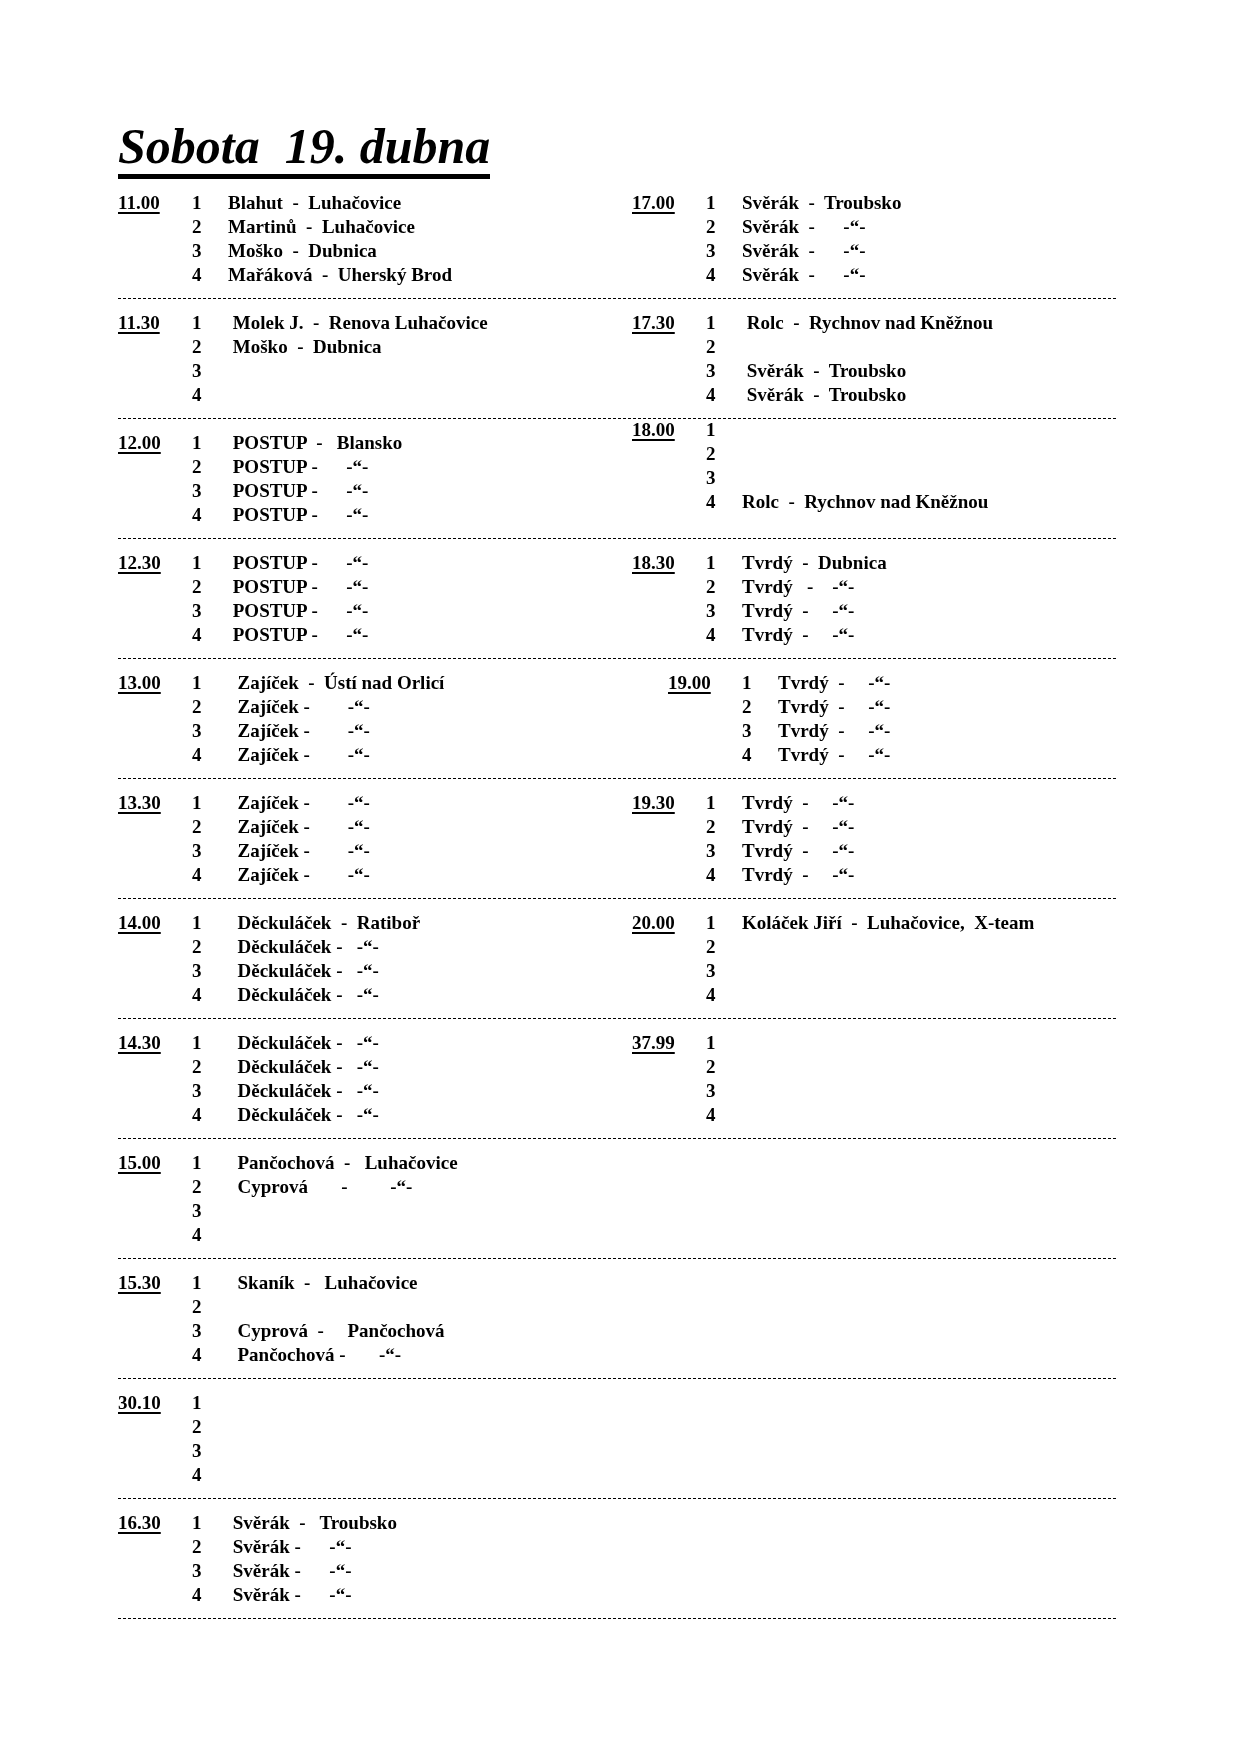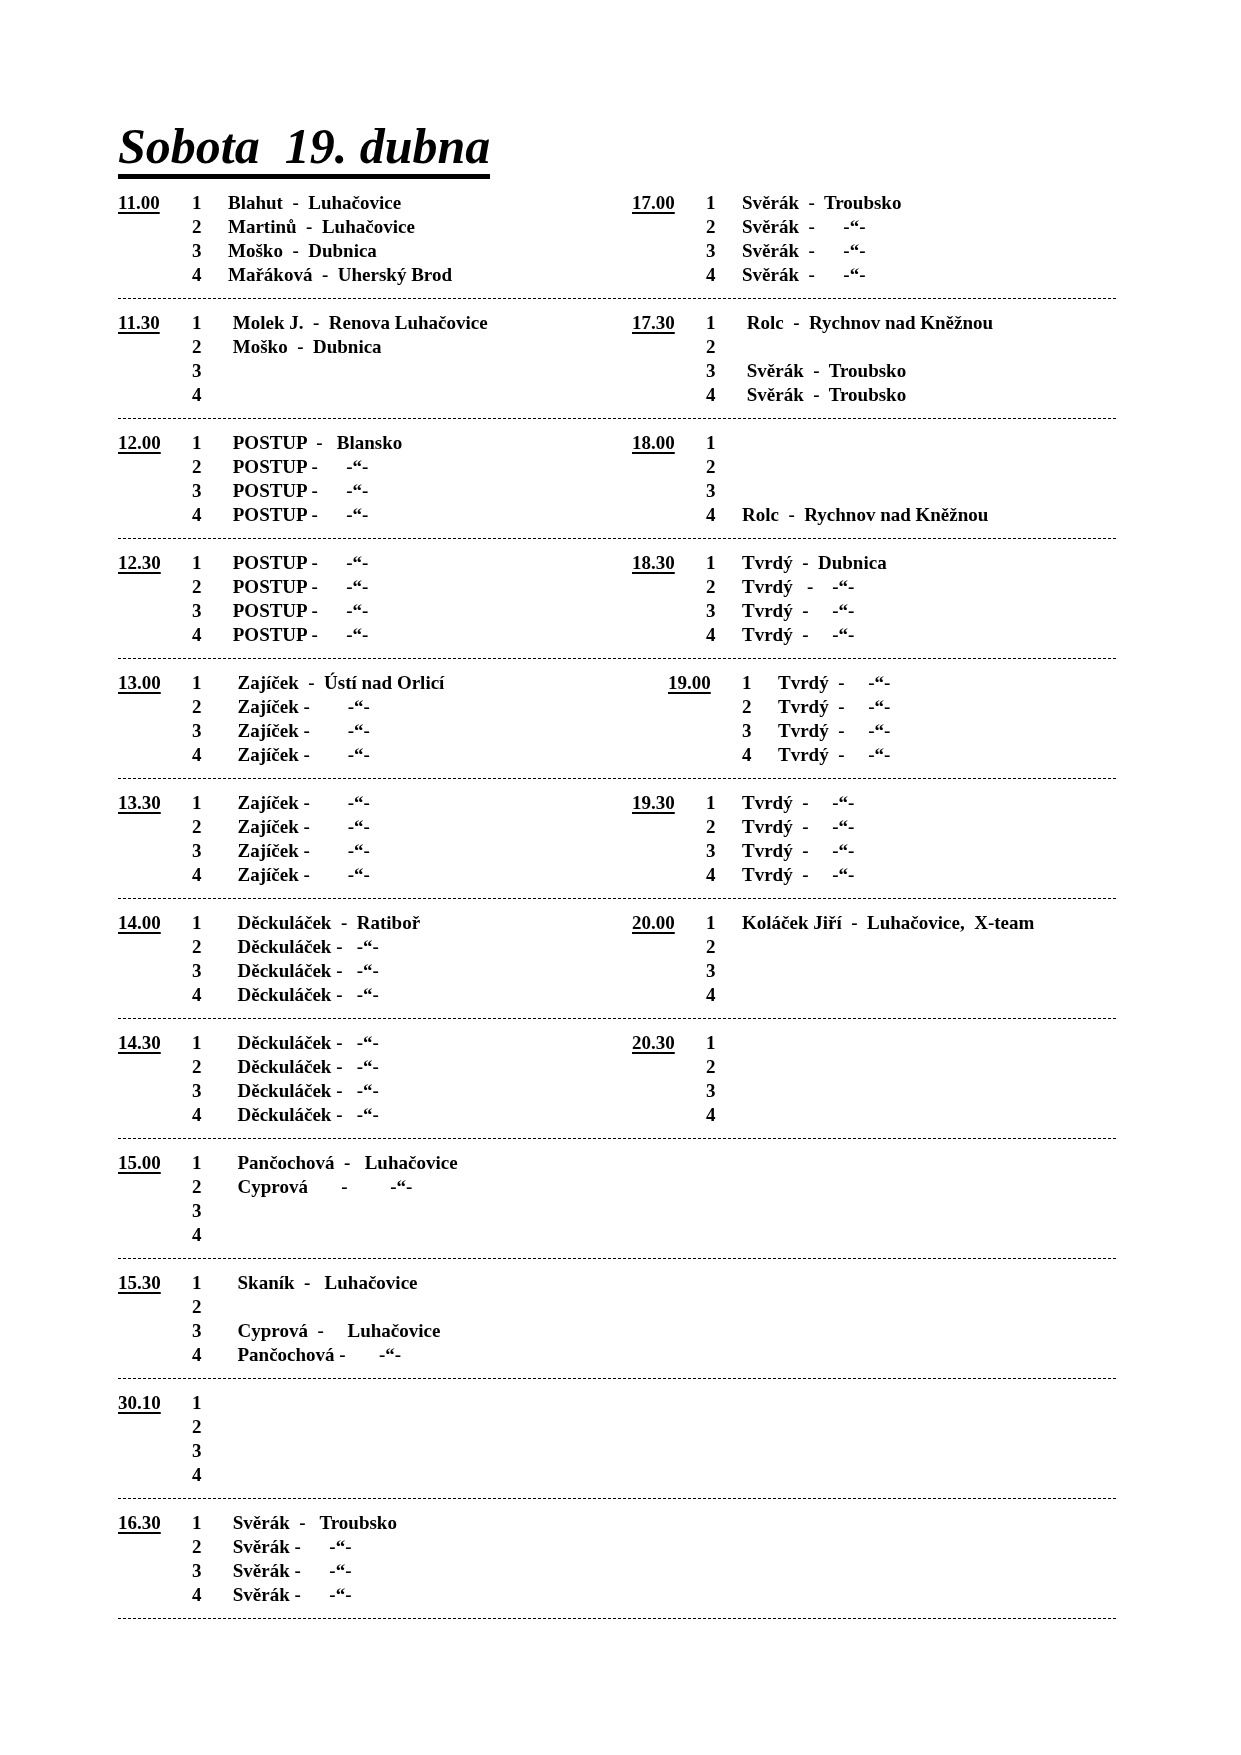--- a/index.html
+++ b/index.html
@@ -95,21 +95,21 @@
       <span class="time">15.00</span>
       <div class="row" style="top: 0px;"><span class="num">1</span><span class="entry">  Pančochová  -   Luhačovice</span></div>
       <div class="row" style="top: 24px;"><span class="num">2</span><span class="entry">  Cyprová       -         -“-</span></div>
       <div class="row" style="top: 48px;"><span class="num">3</span><span class="entry"></span></div>
       <div class="row" style="top: 72px;"><span class="num">4</span><span class="entry"></span></div>
     </div>
     <div class="block" style="left: 118px; top: 1271px;">
       <span class="time">15.30</span>
       <div class="row" style="top: 0px;"><span class="num">1</span><span class="entry">  Skaník  -   Luhačovice</span></div>
       <div class="row" style="top: 24px;"><span class="num">2</span><span class="entry"></span></div>
-      <div class="row" style="top: 48px;"><span class="num">3</span><span class="entry">  Cyprová  -     Luhačovice</span></div>
+      <div class="row" style="top: 48px;"><span class="num">3</span><span class="entry">  Cyprová  -     Pančochová</span></div>
       <div class="row" style="top: 72px;"><span class="num">4</span><span class="entry">  Pančochová -       -“-</span></div>
     </div>
     <div class="block" style="left: 118px; top: 1391px;">
       <span class="time">30.10</span>
       <div class="row" style="top: 0px;"><span class="num">1</span><span class="entry"></span></div>
       <div class="row" style="top: 24px;"><span class="num">2</span><span class="entry"></span></div>
       <div class="row" style="top: 48px;"><span class="num">3</span><span class="entry"></span></div>
       <div class="row" style="top: 72px;"><span class="num">4</span><span class="entry"></span></div>
     </div>
     <div class="block" style="left: 118px; top: 1511px;">
@@ -126,21 +126,21 @@
       <div class="row" style="top: 48px;"><span class="num">3</span><span class="entry">Svěrák  -      -“-</span></div>
       <div class="row" style="top: 72px;"><span class="num">4</span><span class="entry">Svěrák  -      -“-</span></div>
     </div>
     <div class="block" style="left: 632px; top: 311px;">
       <span class="time">17.30</span>
       <div class="row" style="top: 0px;"><span class="num">1</span><span class="entry"> Rolc  -  Rychnov nad Kněžnou</span></div>
       <div class="row" style="top: 24px;"><span class="num">2</span><span class="entry"></span></div>
       <div class="row" style="top: 48px;"><span class="num">3</span><span class="entry"> Svěrák  -  Troubsko</span></div>
       <div class="row" style="top: 72px;"><span class="num">4</span><span class="entry"> Svěrák  -  Troubsko</span></div>
     </div>
-    <div class="block" style="left: 632px; top: 431px;">
+    <div class="block" style="left: 632px; top: 418px;">
       <span class="time">18.00</span>
       <div class="row" style="top: 0px;"><span class="num">1</span><span class="entry"></span></div>
       <div class="row" style="top: 24px;"><span class="num">2</span><span class="entry"></span></div>
       <div class="row" style="top: 48px;"><span class="num">3</span><span class="entry"></span></div>
       <div class="row" style="top: 72px;"><span class="num">4</span><span class="entry">Rolc  -  Rychnov nad Kněžnou</span></div>
     </div>
     <div class="block" style="left: 632px; top: 551px;">
       <span class="time">18.30</span>
       <div class="row" style="top: 0px;"><span class="num">1</span><span class="entry">Tvrdý  -  Dubnica</span></div>
       <div class="row" style="top: 24px;"><span class="num">2</span><span class="entry">Tvrdý   -    -“-</span></div>
@@ -162,21 +162,21 @@
       <div class="row" style="top: 72px;"><span class="num">4</span><span class="entry">Tvrdý  -     -“-</span></div>
     </div>
     <div class="block" style="left: 632px; top: 911px;">
       <span class="time">20.00</span>
       <div class="row" style="top: 0px;"><span class="num">1</span><span class="entry">Koláček Jiří  -  Luhačovice,  X-team</span></div>
       <div class="row" style="top: 24px;"><span class="num">2</span><span class="entry"></span></div>
       <div class="row" style="top: 48px;"><span class="num">3</span><span class="entry"></span></div>
       <div class="row" style="top: 72px;"><span class="num">4</span><span class="entry"></span></div>
     </div>
     <div class="block" style="left: 632px; top: 1031px;">
-      <span class="time">20.30</span>
+      <span class="time">37.99</span>
       <div class="row" style="top: 0px;"><span class="num">1</span><span class="entry"></span></div>
       <div class="row" style="top: 24px;"><span class="num">2</span><span class="entry"></span></div>
       <div class="row" style="top: 48px;"><span class="num">3</span><span class="entry"></span></div>
       <div class="row" style="top: 72px;"><span class="num">4</span><span class="entry"></span></div>
     </div>
     <div class="sep" style="top: 298px;"></div>
     <div class="sep" style="top: 418px;"></div>
     <div class="sep" style="top: 538px;"></div>
     <div class="sep" style="top: 658px;"></div>
     <div class="sep" style="top: 778px;"></div>

